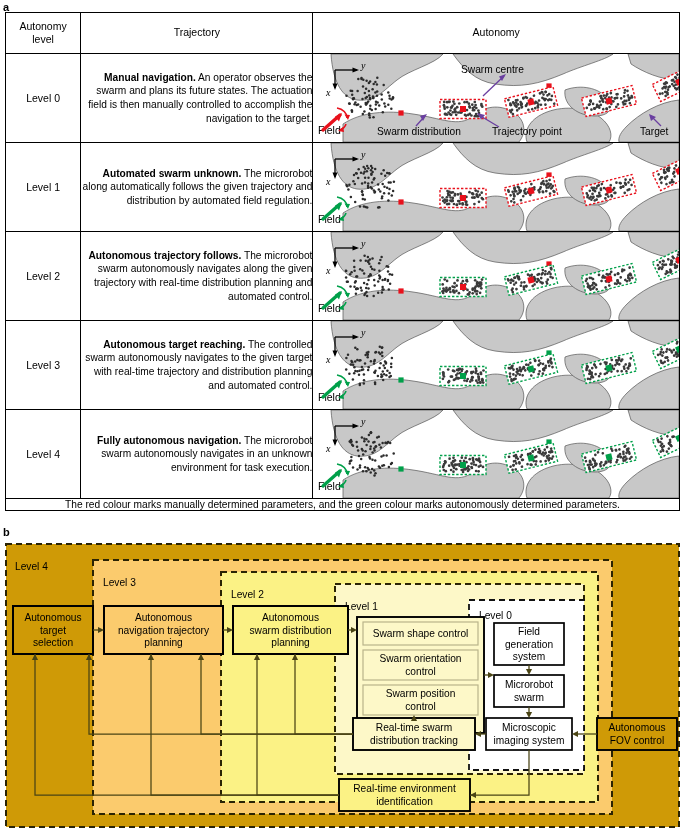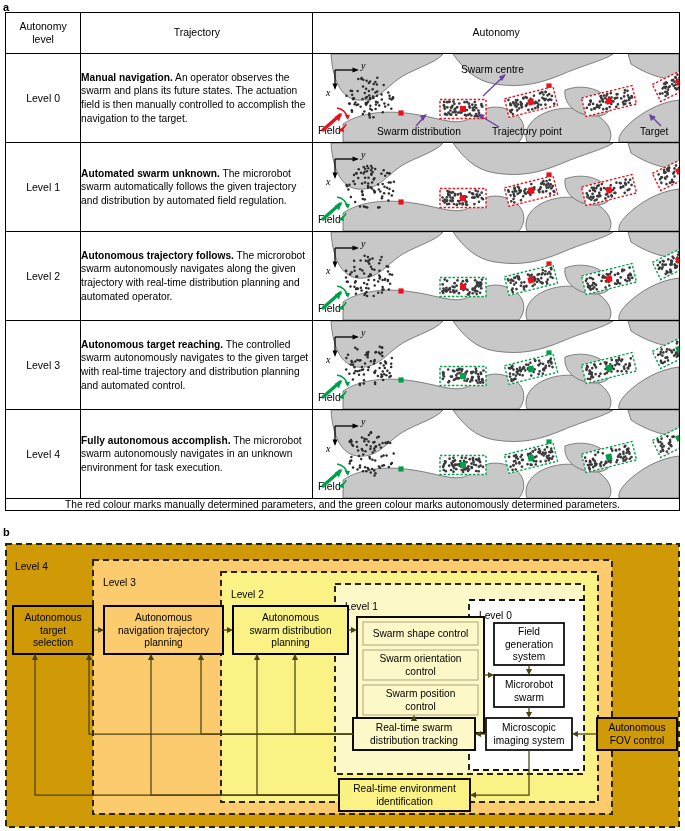--- a/index.html
+++ b/index.html
@@ -14,21 +14,21 @@
   
   #panel-a{position:absolute;left:5px;top:12px;width:675px;height:502px;}
   table.lv-table{border-collapse:collapse;table-layout:fixed;width:675px;
                  border:1.3px solid #000;}
   table.lv-table td,table.lv-table th{border:1.1px solid #000;padding:0;vertical-align:middle;}
   .col-level{width:75px;}
   .col-desc{width:232px;}
   .col-schem{width:366px;}
   thead th{font-weight:normal;font-size:10.5px;text-align:center;height:40px;line-height:1.25;}
   td.level-cell{text-align:center;font-size:10.5px;}
-  td.desc-cell{font-size:10.2px;line-height:1.33;padding:6px 7px 6px 8px;text-align:left;}
+  td.desc-cell{font-size:10.2px;line-height:1.33;padding:6px 7px 6px 8px;text-align:right;}
   td.desc-cell b{font-weight:bold;}
   td.schem-cell{padding:0;height:88px;}
   tfoot td{font-size:10.2px;padding:8px 8px;text-align:center;border:1.1px solid #000;}
 
   .schem-wrap{position:relative;width:366px;height:88px;overflow:hidden;}
   .schem-wrap svg{display:block;}
 
   
   #panel-b{position:absolute;left:5px;top:543px;width:675px;height:285px;}
   #panel-b svg{display:block;}
@@ -526,21 +526,21 @@
       <path d="M348,72 L338,62" stroke="#6a3fa0" stroke-width="1.3"></path>
       <path d="M336,60 L338,67 L343,63 Z" fill="#6a3fa0"></path>
       <text x="327" y="81">Target</text>
     </g>
               </svg>
             </div>
           </td>
         </tr>
         <tr>
           <td class="level-cell">Level  1</td>
-    <td class="desc-cell"><b>Automated swarm unknown.</b><span> The microrobot swarm automatically follows the given trajectory and distribution by automated field regulation.</span></td>
+    <td class="desc-cell"><b>Automated swarm unknown.</b><span> The microrobot along automatically follows the given trajectory and distribution by automated field regulation.</span></td>
     <td class="schem-cell">
             <div class="schem-wrap">
               <svg width="366" height="88" viewBox="0 0 366 88">
     <rect width="366" height="88" fill="#fff"></rect>
   <path d="M18,0 L130,0 C122,10 96,16 84,26 C70,37 62,48 44,46 C30,44 20,30 18,0 Z" fill="#c8c8c8" stroke="#555" stroke-width="0.7"></path>
   <path d="M140,0 L300,0 C292,6 268,12 250,20 C226,30 208,34 182,30 C162,27 150,14 140,0 Z" fill="#c8c8c8" stroke="#555" stroke-width="0.7"></path>
   <path d="M315,0 L366,0 L366,26 C348,26 330,18 318,10 Z" fill="#c8c8c8" stroke="#555" stroke-width="0.7"></path>
   <path d="M30,88 L30,70 C48,58 74,56 100,60 C128,64 146,74 160,62 C172,52 186,50 200,58 C212,65 214,78 206,88 Z" fill="#c8c8c8" stroke="#555" stroke-width="0.7"></path>
   <path d="M214,88 C210,76 218,64 234,58 C252,51 276,54 288,64 C298,72 300,82 296,88 Z" fill="#c8c8c8" stroke="#555" stroke-width="0.7"></path>
   <path d="M306,88 L366,88 L366,46 C346,48 326,60 314,72 C308,78 305,83 306,88 Z" fill="#c8c8c8" stroke="#555" stroke-width="0.7"></path>
@@ -986,21 +986,21 @@
                   <circle cx="-17.2" cy="1.4" r="1.35" fill="#3a3a3a"></circle>
     <rect x="-3" y="-3" width="6" height="6" fill="transparent"></rect>
   </g>
                 <path d="M434.0,51.6L435.4,55.1L439.1,55.3L436.2,57.7L437.2,61.4L434.0,59.3L430.8,61.4L431.8,57.7L428.9,55.3L432.6,55.1Z" fill="#e8111c"></path>
               </svg>
             </div>
           </td>
         </tr>
         <tr>
           <td class="level-cell">Level  2</td>
-    <td class="desc-cell"><b>Autonomous trajectory follows.</b><span> The microrobot swarm autonomously navigates along the given trajectory with real-time distribution planning and automated operator.</span></td>
+    <td class="desc-cell"><b>Autonomous trajectory follows.</b><span> The microrobot swarm autonomously navigates along the given trajectory with real-time distribution planning and automated control.</span></td>
     <td class="schem-cell">
             <div class="schem-wrap">
               <svg width="366" height="88" viewBox="0 0 366 88">
     <rect width="366" height="88" fill="#fff"></rect>
   <path d="M18,0 L130,0 C122,10 96,16 84,26 C70,37 62,48 44,46 C30,44 20,30 18,0 Z" fill="#c8c8c8" stroke="#555" stroke-width="0.7"></path>
   <path d="M140,0 L300,0 C292,6 268,12 250,20 C226,30 208,34 182,30 C162,27 150,14 140,0 Z" fill="#c8c8c8" stroke="#555" stroke-width="0.7"></path>
   <path d="M315,0 L366,0 L366,26 C348,26 330,18 318,10 Z" fill="#c8c8c8" stroke="#555" stroke-width="0.7"></path>
   <path d="M30,88 L30,70 C48,58 74,56 100,60 C128,64 146,74 160,62 C172,52 186,50 200,58 C212,65 214,78 206,88 Z" fill="#c8c8c8" stroke="#555" stroke-width="0.7"></path>
   <path d="M214,88 C210,76 218,64 234,58 C252,51 276,54 288,64 C298,72 300,82 296,88 Z" fill="#c8c8c8" stroke="#555" stroke-width="0.7"></path>
   <path d="M306,88 L366,88 L366,46 C346,48 326,60 314,72 C308,78 305,83 306,88 Z" fill="#c8c8c8" stroke="#555" stroke-width="0.7"></path>
@@ -1906,21 +1906,21 @@
                   <circle cx="12.2" cy="-2.6" r="1.35" fill="#3a3a3a"></circle>
     <rect x="-3" y="-3" width="6" height="6" fill="transparent"></rect>
   </g>
                 <path d="M434.0,51.6L435.4,55.1L439.1,55.3L436.2,57.7L437.2,61.4L434.0,59.3L430.8,61.4L431.8,57.7L428.9,55.3L432.6,55.1Z" fill="#e8111c"></path>
               </svg>
             </div>
           </td>
         </tr>
         <tr>
           <td class="level-cell">Level  4</td>
-    <td class="desc-cell"><b>Fully autonomous accomplish.</b><span> The microrobot swarm autonomously navigates in an unknown environment for task execution.</span></td>
+    <td class="desc-cell"><b>Fully autonomous navigation.</b><span> The microrobot swarm autonomously navigates in an unknown environment for task execution.</span></td>
     <td class="schem-cell">
             <div class="schem-wrap">
               <svg width="366" height="88" viewBox="0 0 366 88">
     <rect width="366" height="88" fill="#fff"></rect>
   <path d="M18,0 L130,0 C122,10 96,16 84,26 C70,37 62,48 44,46 C30,44 20,30 18,0 Z" fill="#c8c8c8" stroke="#555" stroke-width="0.7"></path>
   <path d="M140,0 L300,0 C292,6 268,12 250,20 C226,30 208,34 182,30 C162,27 150,14 140,0 Z" fill="#c8c8c8" stroke="#555" stroke-width="0.7"></path>
   <path d="M315,0 L366,0 L366,26 C348,26 330,18 318,10 Z" fill="#c8c8c8" stroke="#555" stroke-width="0.7"></path>
   <path d="M30,88 L30,70 C48,58 74,56 100,60 C128,64 146,74 160,62 C172,52 186,50 200,58 C212,65 214,78 206,88 Z" fill="#c8c8c8" stroke="#555" stroke-width="0.7"></path>
   <path d="M214,88 C210,76 218,64 234,58 C252,51 276,54 288,64 C298,72 300,82 296,88 Z" fill="#c8c8c8" stroke="#555" stroke-width="0.7"></path>
   <path d="M306,88 L366,88 L366,46 C346,48 326,60 314,72 C308,78 305,83 306,88 Z" fill="#c8c8c8" stroke="#555" stroke-width="0.7"></path>

